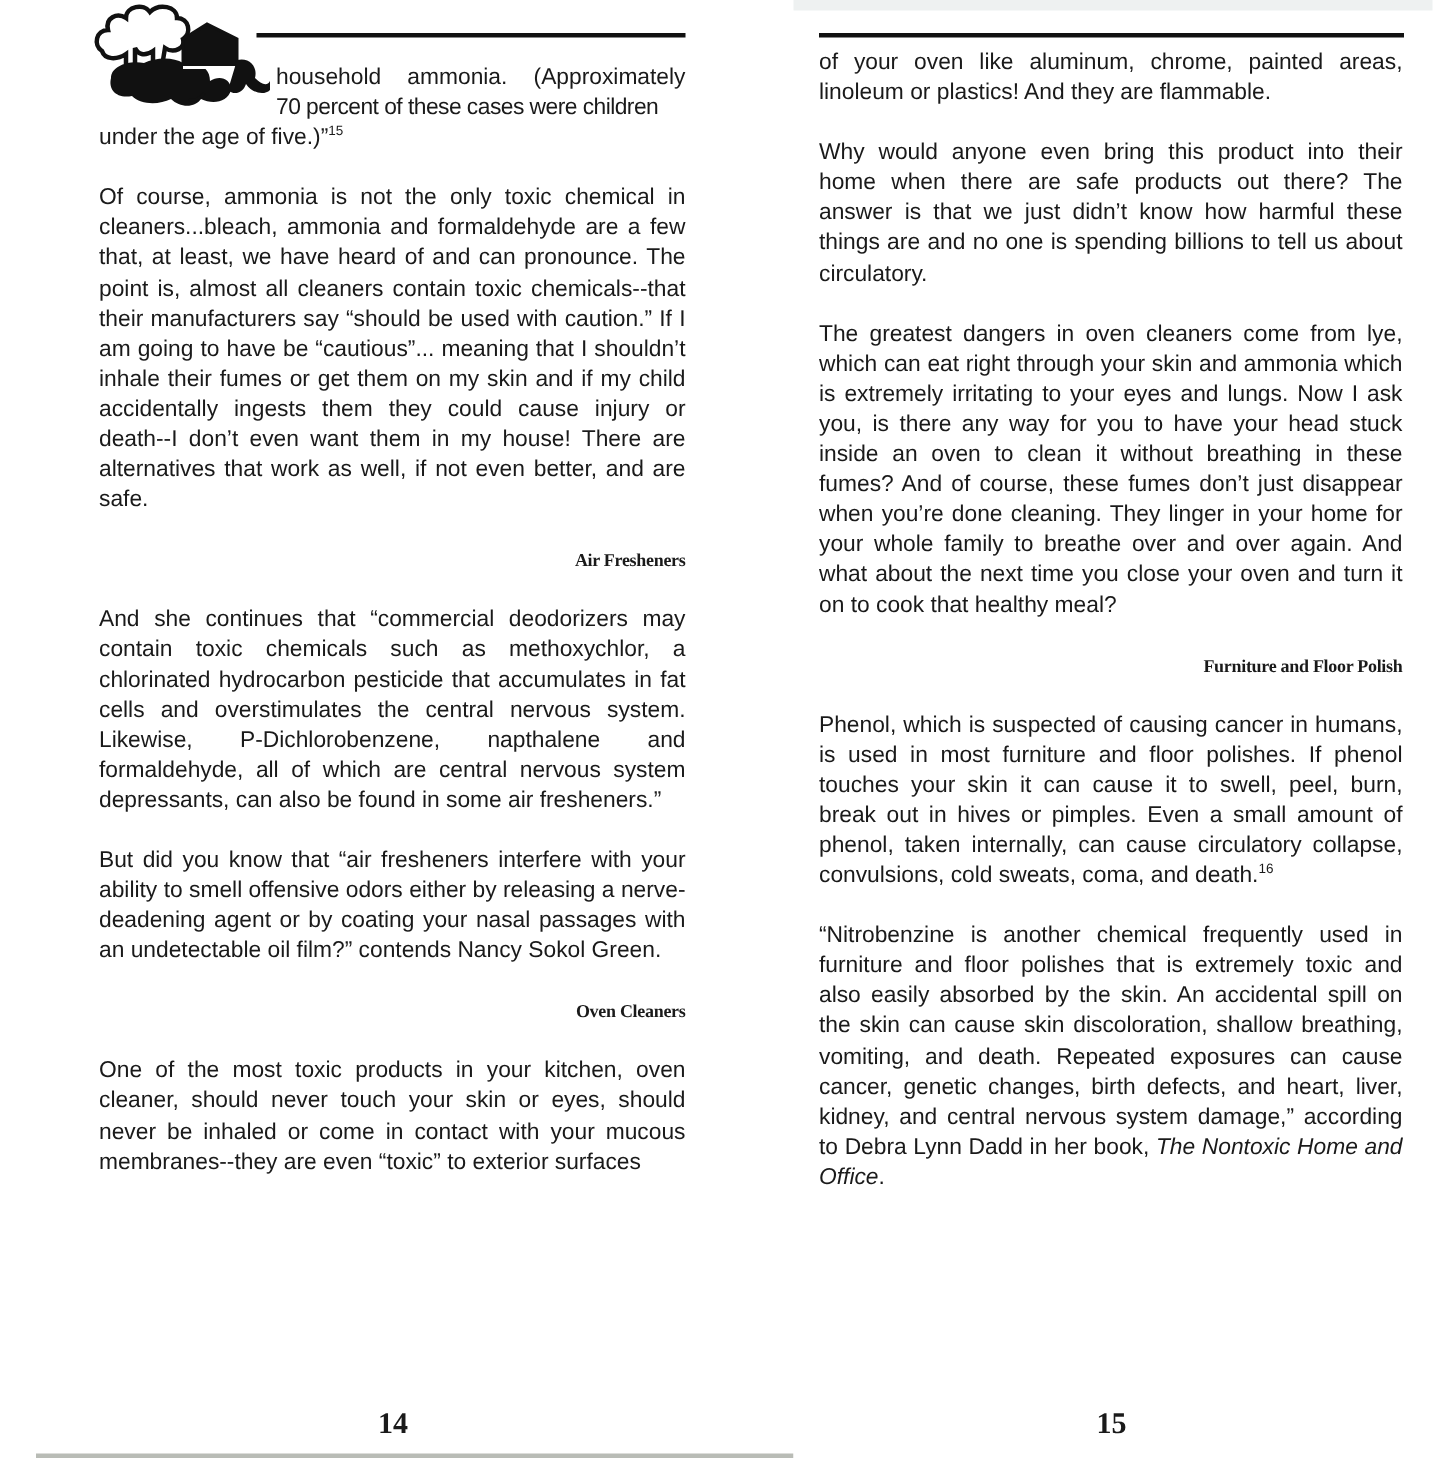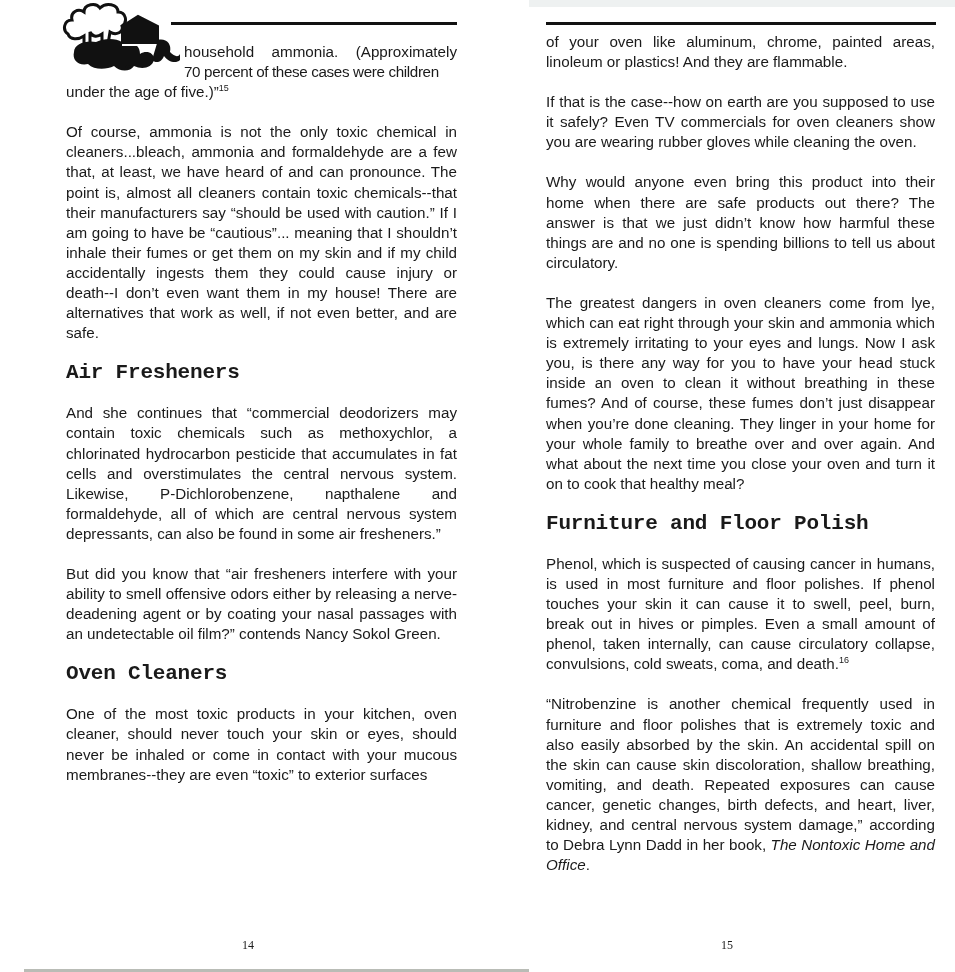--- a/index.html
+++ b/index.html
@@ -7,23 +7,23 @@
          font-family:"Liberation Sans", sans-serif; color:#1a1a1a; }
   .page { position:absolute; top:0; height:972px; background:#fff;margin-left:24px; }
   #page-left { left:0; width:505px; }
   #page-right { left:505px; width:450px; }
   #page-right .topstrip { position:absolute; left:0; top:0; width:450px; height:7px; background:#eef1f1; }
   #page-right .rightedge { position:absolute; right:0; top:0; width:6px; height:972px; background:#f3f4f4; }
   #page-left .bottomstrip { position:absolute; left:0; bottom:0; width:505px; height:3px; background:#b9bcb6; }
   .rule { position:absolute; height:3px; background:#111; }
   .col { position:absolute; font-size:15.2px; line-height:20.1px; }
   .col p { margin:0 0 20px 0; text-align:justify; }
-  .col h2 { font-family:Liberation Mono, monospace; font-weight:bold; font-size:21px; text-align:left; margin:0 0 20px 0; line-height:20px; letter-spacing:-0.2px; }
+  .col h2 { font-family:Liberation Serif, serif; font-weight:bold; font-size:12px; text-align:right; margin:0 0 20px 0; line-height:20px; letter-spacing:-0.2px; }
   .fn { font-size:9px; vertical-align:super; line-height:0; }
-  .pagenum { position:absolute; font-family:"Liberation Serif", serif; font-size:12px; text-align:left; }
+  .pagenum { position:absolute; font-family:"Liberation Serif", serif; font-size:20px; text-align:center;font-weight:bold; }
   .logo { position:absolute; left:38px; top:0px; width:120px; height:72px; }
   em { font-style:italic; }
 </style>
 </head>
 <body>
 
 <div class="page" id="page-left">
   <svg class="logo" viewBox="0 0 120 72">
 
     <path d="M6 34 C0 30 2 20 10 20 C8 12 16 8 22 12 C22 4 34 2 38 8 C44 2 56 4 56 12 C64 12 66 22 60 26 C62 32 54 36 48 32 L46 44 L40 44 L40 34 C34 38 30 36 28 32 L28 44 L22 44 L22 36 C16 40 8 40 6 34 Z" fill="#fff" stroke="#111" stroke-width="3"></path>
@@ -57,21 +57,20 @@
   <div class="bottomstrip"></div>
 </div>
 
 <div class="page" id="page-right">
   <div class="topstrip"></div>
   <div class="rightedge"></div>
   <div class="rule" style="left:17px; top:22px; width:390px;"></div>
 
   <div class="col" style="left:17px; top:32px; width:389px;">
     <p>of your oven like aluminum, chrome, painted areas, linoleum or plastics! And they are flammable.</p>
-    <p>If that is the case--how on earth are you supposed to use it safely? Even TV commercials for oven cleaners show you are wearing rubber gloves while cleaning the oven.</p>
     <p>Why would anyone even bring this product into their home when there are safe products out there? The answer is that we just didn’t know how harmful these things are and no one is spending billions to tell us about circulatory.</p>
     <p>The greatest dangers in oven cleaners come from lye, which can eat right through your skin and ammonia which is extremely irritating to your eyes and lungs. Now I ask you, is there any way for you to have your head stuck inside an oven to clean it without breathing in these fumes? And of course, these fumes don’t just disappear when you’re done cleaning. They linger in your home for your whole family to breathe over and over again. And what about the next time you close your oven and turn it on to cook that healthy meal?</p>
 
     <h2>Furniture and Floor Polish</h2>
     <p><span>Phenol, which is suspected of causing cancer in humans, is used in most furniture and floor polishes. If phenol touches your skin it can cause it to swell, peel, burn, break out in hives or pimples. Even a small amount of phenol, taken internally, can cause circulatory collapse, convulsions, cold sweats, coma, and death.</span><span class="fn">16</span></p>
     <p style="text-align:justify;"><span>“Nitrobenzine is another chemical frequently used in furniture and floor polishes that is extremely toxic and also easily absorbed by the skin. An accidental spill on the skin can cause skin discoloration, shallow breathing, vomiting, and death. Repeated exposures can cause cancer, genetic changes, birth defects, and heart, liver, kidney, and central nervous system damage,” according to Debra Lynn Dadd in her book, </span><em>The Nontoxic Home and Office</em><span>.</span></p>
   </div>
 
   <div class="pagenum" style="left:192px; top:938px; width:40px;">15</div>
 </div>

